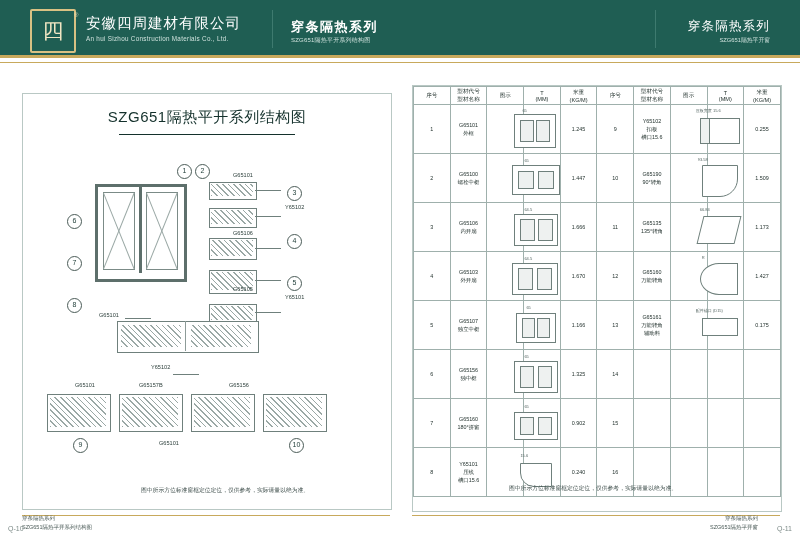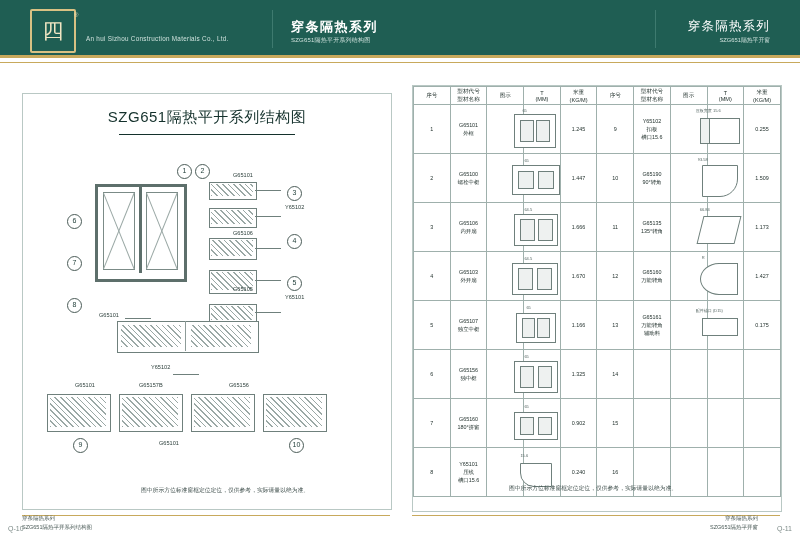--- a/index.html
+++ b/index.html
@@ -85,20 +85,21 @@
 </head>
 <body>
 
 <div class="page">
 
   <div class="topband">
     <div class="logo-box">
       <span class="glyph">四</span>
     </div>
     <div class="logo-r">®</div>
+    <div class="brand-cn">安徽四周建材有限公司</div>
     <div class="brand-en">An hui Sizhou Construction Materials Co., Ltd.</div>
 
     <div class="divider-v" style="left:272px;"></div>
     <div class="center-cn">穿条隔热系列</div>
     <div class="center-en">SZG651隔热平开系列结构图</div>
 
     <div class="divider-v" style="left:655px;"></div>
     <div class="right-cn">穿条隔热系列</div>
     <div class="right-en">SZG651隔热平开窗</div>
 

